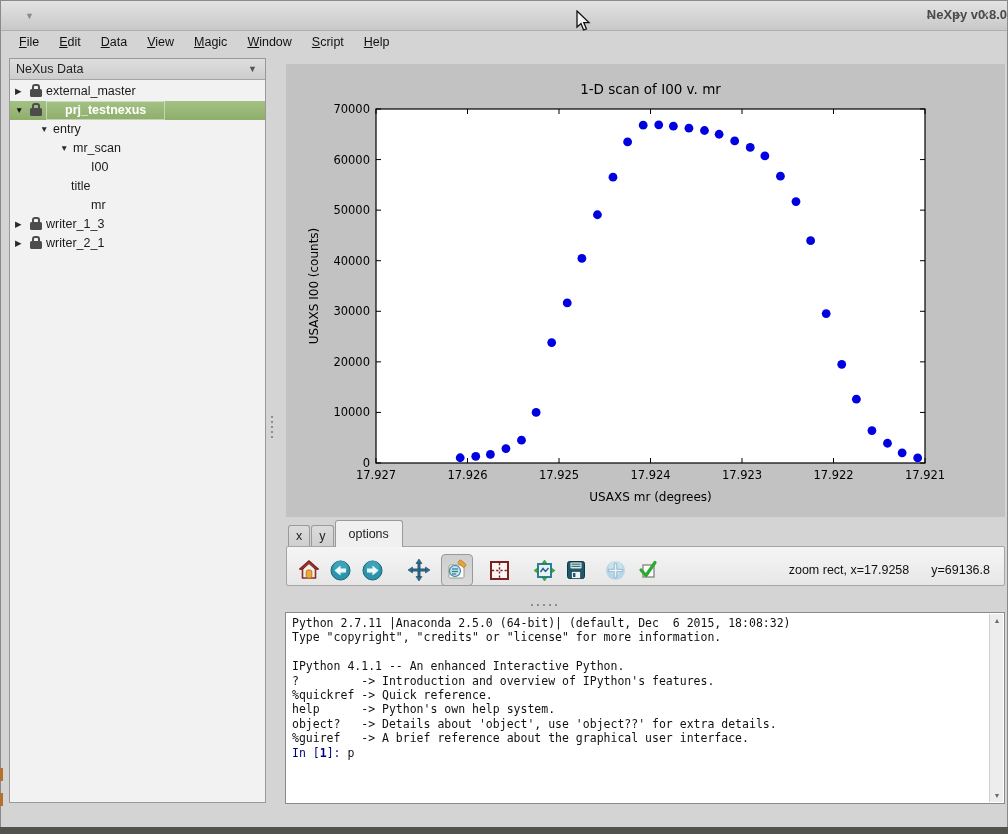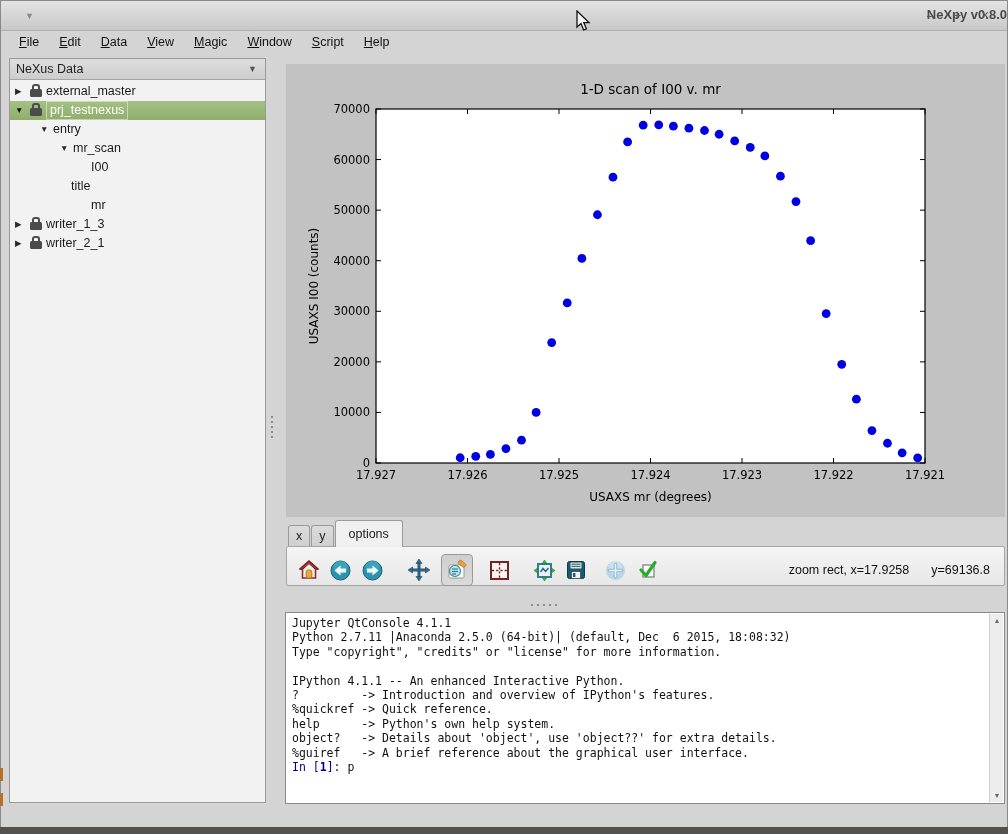--- a/index.html
+++ b/index.html
@@ -29,21 +29,21 @@
   .tree-header { position:absolute; left:0; top:0; right:0; height:21px;
                  background:linear-gradient(#dedede,#cdcdcd); border-bottom:1px solid #a5a5a5;
                  font-size:12.5px; color:#222; line-height:21px; padding-left:6px; }
   .tree-header .chev { position:absolute; right:8px; top:0; font-size:9px; color:#555; }
   .tree { position:absolute; left:0; top:23px; right:0; bottom:0; }
   .tree-row { position:relative; height:19px; font-size:12.5px; color:#1a1a1a; line-height:19px; }
   .tree-row.selected { background:linear-gradient(#a3c183,#8fae6c); color:#fff; }
   .tree-arrow { position:absolute; top:0; font-size:8.5px; color:#2a2a2a; }
   .tree-row.selected .tree-arrow { color:#111; }
   .tree-label { position:absolute; top:0; white-space:nowrap; }
-  .tree-row.selected .tree-label { border:1px solid rgba(255,255,255,.45); padding:0 3px; left-margin:0; line-height:17px; height:19px; }
+  .tree-row.selected .tree-label { border:1px solid rgba(255,255,255,.45); padding:0 18px; left-margin:0; line-height:17px; height:19px;font-weight:bold; }
   .lock { position:absolute; top:7px; width:12px; height:8px; background:#4c4c4c; border-radius:1.5px; }
   .lock::before { content:''; position:absolute; top:-5px; left:2px; width:4px; height:5px;
                   border:2px solid #4c4c4c; border-bottom:none; border-radius:3px 3px 0 0; }
 
   .vsplit-dots { position:absolute; left:270px; top:412px; width:4px; }
   .vsplit-dots i, .hsplit-dots i { display:block; width:2px; height:2px; background:#8d8d8d; }
   .vsplit-dots i { margin:3px 0; }
   .hsplit-dots { position:absolute; left:528px; top:603px; display:flex; }
   .hsplit-dots i { margin:0 2px; }
 
@@ -354,21 +354,20 @@
     <div class="hsplit-dots">
         <i></i>
         <i></i>
         <i></i>
         <i></i>
         <i></i>
       </div>
 
     <div class="console">
       <div class="console-text" id="console-text">
-          <div class="console-line">Jupyter QtConsole 4.1.1</div>
           <div class="console-line">Python 2.7.11 |Anaconda 2.5.0 (64-bit)| (default, Dec  6 2015, 18:08:32)</div>
           <div class="console-line">Type "copyright", "credits" or "license" for more information.</div>
           <div class="console-line"> </div>
           <div class="console-line">IPython 4.1.1 -- An enhanced Interactive Python.</div>
           <div class="console-line">?         -&gt; Introduction and overview of IPython's features.</div>
           <div class="console-line">%quickref -&gt; Quick reference.</div>
           <div class="console-line">help      -&gt; Python's own help system.</div>
           <div class="console-line">object?   -&gt; Details about 'object', use 'object??' for extra details.</div>
           <div class="console-line">%guiref   -&gt; A brief reference about the graphical user interface.</div>
           <div class="console-line"><span class="prompt">In [<b>1</b>]: </span><span>p</span></div>

